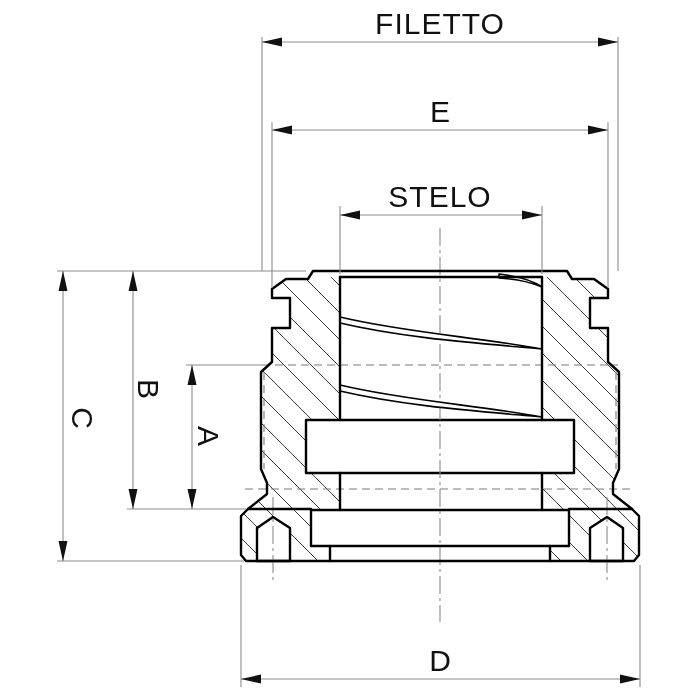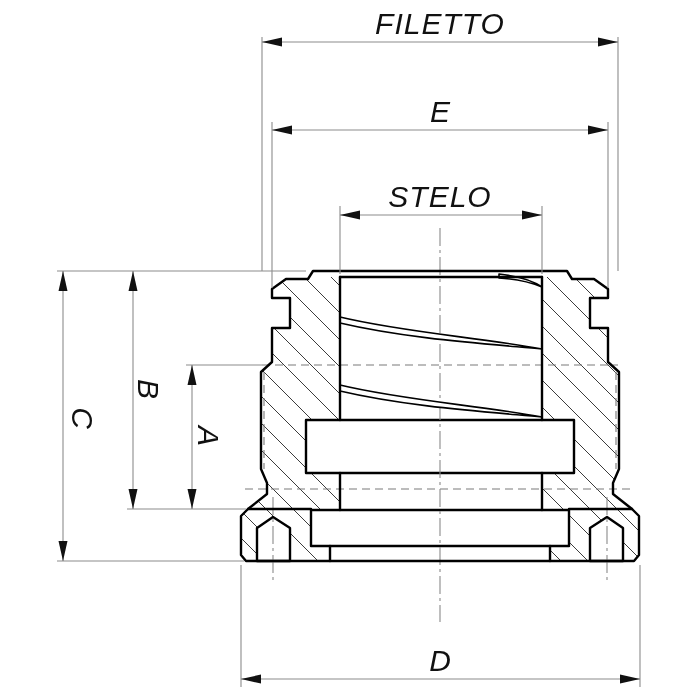--- a/index.html
+++ b/index.html
@@ -1,16 +1,16 @@
 <!DOCTYPE html>
 <html><head>
 <meta charset="utf-8">
 <style>
   html,body{margin:0;padding:0;background:#ffffff;}
-  .canvas{position:relative;width:700px;height:700px;background:#ffffff;overflow:hidden;font-style:italic;}
+  .canvas{position:relative;width:700px;height:700px;background:#ffffff;overflow:hidden;}
   svg{display:block;}
   .outline{stroke:#000000;stroke-width:2.4;fill:none;stroke-linejoin:round;stroke-linecap:round;}
   .outline-fill{stroke:#000000;stroke-width:2.4;fill:#ffffff;stroke-linejoin:round;}
   .thread{stroke:#000000;stroke-width:1.6;fill:#ffffff;stroke-linejoin:round;}
   .thin{stroke:#8c8c8c;stroke-width:1.1;fill:none;}
   .dimline{stroke:#8c8c8c;stroke-width:1.1;fill:none;}
   .center{stroke:#8a8a8a;stroke-width:1.1;fill:none;stroke-dasharray:18 4 3 4;}
   .hidden{stroke:#7a7a7a;stroke-width:1.1;fill:none;stroke-dasharray:8 5;}
   .arrow{fill:#111111;stroke:none;}
   .lbl{font-family:"Liberation Sans", sans-serif;font-size:30px;fill:#111111;letter-spacing:1px;}

